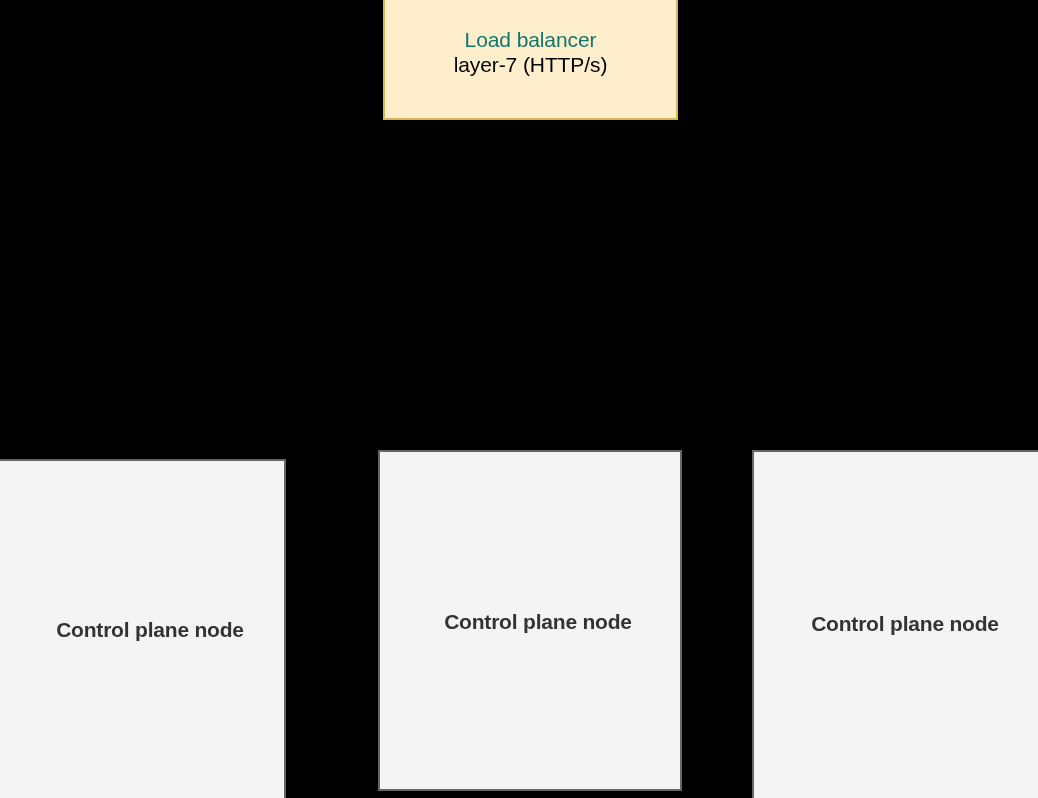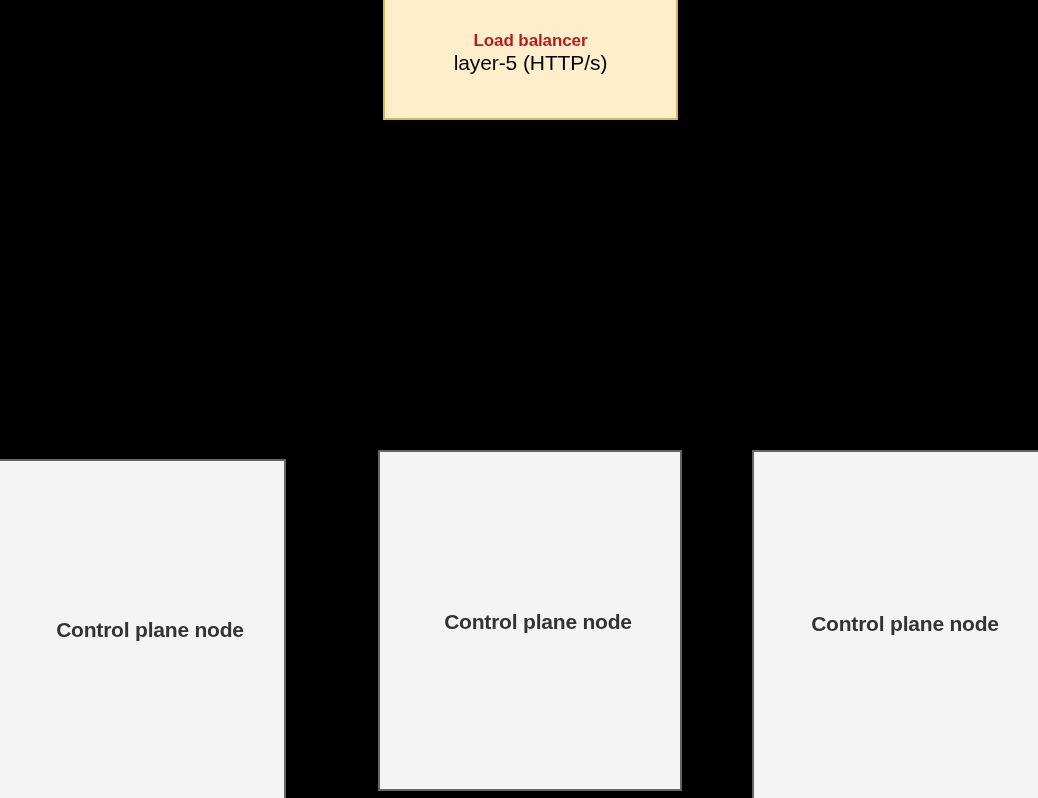--- a/index.html
+++ b/index.html
@@ -35,23 +35,23 @@
     left: 383px;
     top: -14px;
     width: 295px;
     height: 134px;
     background: #ffeecc;
     border: 2px solid #d6b656;
     flex-direction: column;
     line-height: 1.18;
   }
   .lb-title {
-    font-size: 17px;
-    font-weight: bold;
-    color: #b91c1c;
+    font-size: 21px;
+    font-weight: normal;
+    color: #0f766e;
     letter-spacing: -0.1px;
   }
   .lb-sub {
     font-size: 21px;
     font-weight: normal;
     color: #000000;
     letter-spacing: -0.1px;
   }
 
   
@@ -97,21 +97,21 @@
   }
   .cp-3 .cp-label { top: 160px; }
 </style>
 </head>
 <body>
 
 <div id="canvas">
 
   <div class="node lb-box">
     <div class="lb-title">Load balancer</div>
-    <div class="lb-sub">layer-5 (HTTP/s)</div>
+    <div class="lb-sub">layer-7 (HTTP/s)</div>
   </div>
 
   <div class="node cp-box cp-1">
     <div class="cp-label">Control plane node</div>
   </div>
 
   <div class="node cp-box cp-2">
     <div class="cp-label">Control plane node</div>
   </div>
 

